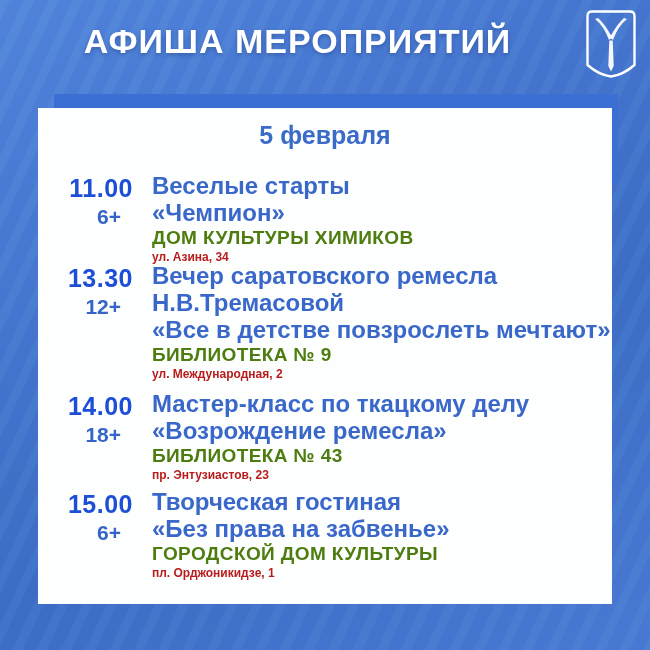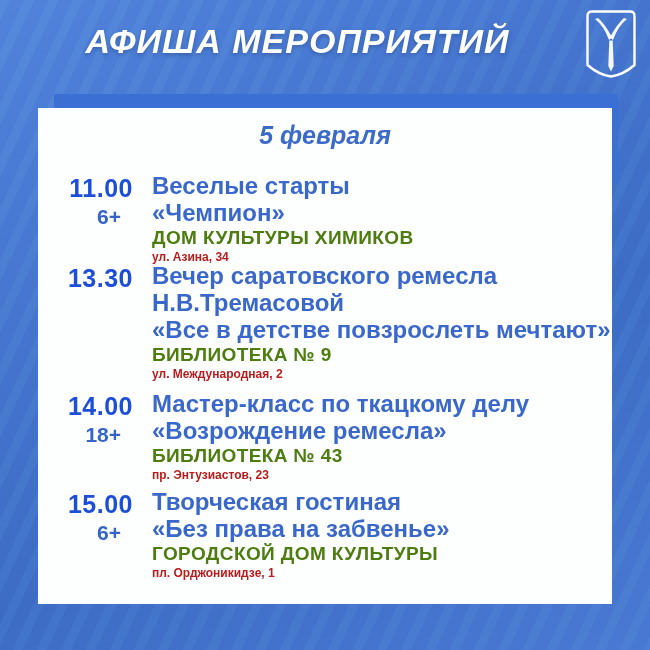--- a/index.html
+++ b/index.html
@@ -9,34 +9,34 @@
     background:linear-gradient(152deg,#5386dc 0%,#4576ce 38%,#3e6fc7 62%,#4a7cd3 100%);
   }
   .poster::after{
     content:""; position:absolute; inset:0; pointer-events:none;
     background:repeating-linear-gradient(115deg, rgba(255,255,255,0.035) 0 9px, rgba(0,0,0,0.025) 9px 22px);
     mix-blend-mode:overlay;
   }
   .header-title{
     position:absolute; left:0; right:55px; top:22px; text-align:center;
     color:#ffffff; font-size:34px; font-weight:800; letter-spacing:1px;
-    text-shadow:0 2px 4px rgba(18,40,92,0.35); z-index:3;font-style:italic;
+    text-shadow:0 2px 4px rgba(18,40,92,0.35); z-index:3;
   }
   .emblem{ position:absolute; left:585px; top:9px; width:52px; height:70px; z-index:3; }
   .accent-rect{
     position:absolute; left:54px; top:94px; width:564px; height:90px;
     background:#3c6fd3; z-index:1;
   }
   .card{
     position:absolute; left:38px; top:108px; width:574px; height:496px;
     background:#fdfefe; z-index:2;
   }
   .date{
     position:absolute; top:13px; left:0; width:100%; text-align:center;
-    color:#3a6bc8; font-size:25px; font-weight:800;font-style:italic;
+    color:#3a6bc8; font-size:25px; font-weight:800;
   }
   .event{ position:absolute; left:0; width:574px; }
   .time-col{ position:absolute; left:0; top:2px; width:95px; text-align:right; }
   .time{ color:#1d4ed8; font-size:25px; font-weight:800; line-height:28px; letter-spacing:0.5px; }
   .age{ color:#3565c6; font-size:21px; font-weight:800; line-height:26px; padding-right:12px; margin-top:2px; }
   .info-col{ position:absolute; left:114px; top:0; width:460px; }
   .title-line{ color:#3a68ca; font-size:24px; font-weight:800; line-height:27px; white-space:nowrap; }
   .venue{ color:#4d7c0f; font-size:19px; font-weight:800; line-height:21px; letter-spacing:0.4px; white-space:nowrap; margin-top:1px; }
   .address{ color:#b91c1c; font-size:12px; font-weight:700; line-height:14px; margin-top:2px; }
   .footer{ position:absolute; left:0; top:610px; width:650px; height:40px; z-index:3; }
@@ -71,20 +71,21 @@
         <div class="title-line">Веселые старты</div>
         <div class="title-line">«Чемпион»</div>
         <div class="venue">ДОМ КУЛЬТУРЫ ХИМИКОВ</div>
         <div class="address">ул. Азина, 34</div>
       </div>
     </div>
 
     <div class="event" style="top:154px">
       <div class="time-col">
         <div class="time">13.30</div>
+        <div class="age">12+</div>
       </div>
       <div class="info-col">
         <div class="title-line">Вечер саратовского ремесла</div>
         <div class="title-line">Н.В.Тремасовой</div>
         <div class="title-line">«Все в детстве повзрослеть мечтают»</div>
         <div class="venue">БИБЛИОТЕКА № 9</div>
         <div class="address">ул. Международная, 2</div>
       </div>
     </div>
 

